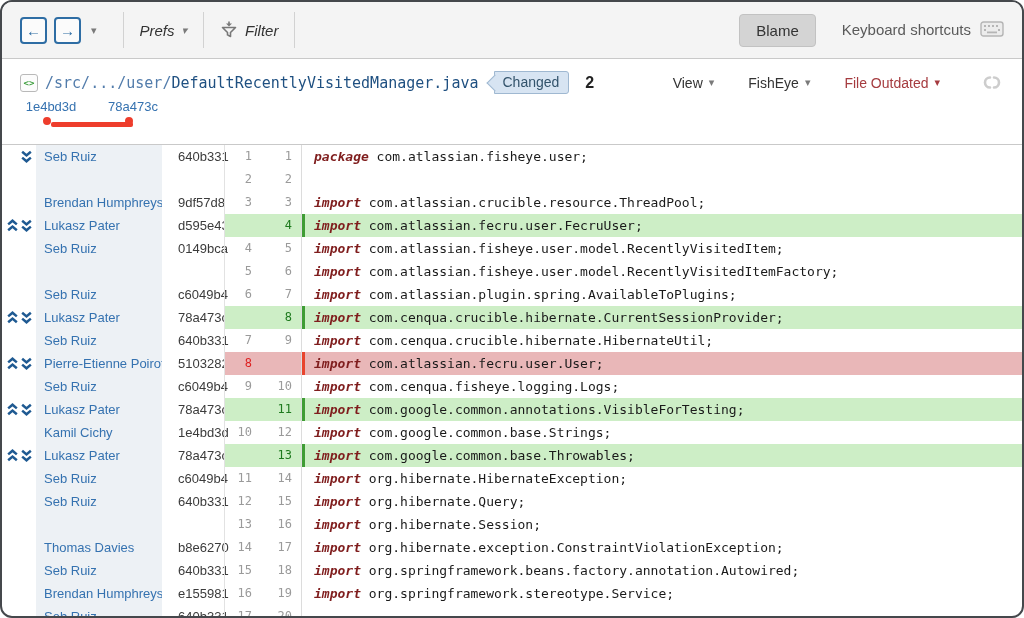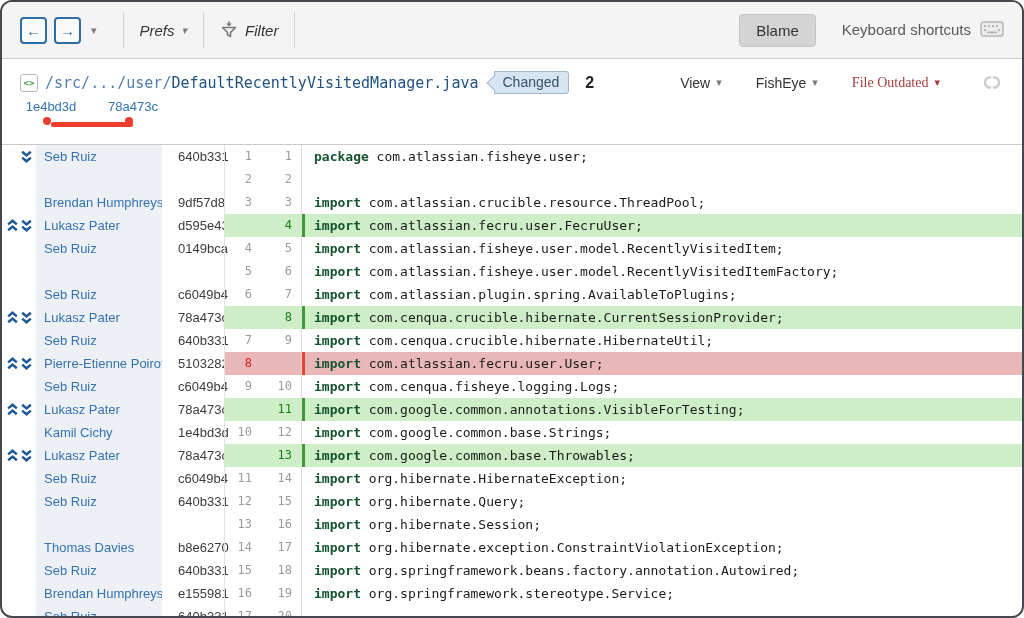--- a/index.html
+++ b/index.html
@@ -44,21 +44,21 @@
   }
   .changed-badge::before {
     content:""; position:absolute; left:-6.5px; top:50%; width:11px; height:11px;
     background:#d7e4f2; border-left:1px solid #9fb8d1; border-bottom:1px solid #9fb8d1;
     transform:translateY(-50%) rotate(45deg);
   }
   .change-count { font-size:16px; font-weight:bold; color:#222; margin-left:16px; }
   .menus { margin-left:auto; display:flex; align-items:center; gap:34px; }
   .menu { font-size:14px; color:#333; cursor:pointer; display:flex; align-items:center; gap:6px; }
   .menu .caret { margin:0; }
-  .menu.outdated { color:#a53b3f;font-family:Liberation Serif, serif; }
+  .menu.outdated { color:#a53b3f; }
   .menu.outdated .caret { color:#a53b3f; }
   .chain { margin-left:6px; cursor:pointer; display:flex; align-items:center; }
   
   .slider { position:relative; height:46px; }
   .rev-label { position:absolute; top:1px; width:70px; text-align:center; color:#3572b0; font-size:13px; cursor:pointer; }
   .rev-line { position:absolute; top:123px; height:5px; background:#ee3d2c; border-radius:2px; }
   .rev-dot {
     position:absolute; width:8px; height:8px; background:#fff;
     border:4px solid #ee3d2c; border-radius:50%; cursor:pointer;
   }
@@ -74,21 +74,21 @@
   }
   .rev-col { width:62px; color:#3b3b3b; font-size:13px; padding-left:16px; cursor:pointer; }
   .nums { display:flex; border-left:1px solid #e2e2e2; border-right:1px solid #dcdcdc; }
   .num { font-family:"DejaVu Sans Mono", monospace; font-size:12px; color:#9a9a9a; text-align:right; }
   .num.old { width:36px; padding-right:9px; }
   .num.new { width:40px; padding-right:9px; }
   .code {
     flex:1; position:relative; font-family:"DejaVu Sans Mono", monospace; font-size:13px;
     color:#1a1a1a; padding-left:12px; white-space:pre; overflow:hidden;
   }
-  .kw { font-weight:bold; color:#14532d; }
+  .kw { font-weight:bold; color:#7f1d1d;font-style:italic; }
   .row.added .nums, .row.added .code { background:#cdeec6; }
   .row.added .code::before { content:""; position:absolute; left:0; top:0; bottom:0; width:3px; background:#3f9c35; }
   .row.added .num.new { color:#1e7a1e; }
   .row.removed .nums, .row.removed .code { background:#e9b7b8; }
   .row.removed .code::before { content:""; position:absolute; left:0; top:0; bottom:0; width:3px; background:#e8442d; }
   .row.removed .num.old { color:#dd2222; }
 </style>
 </head>
 <body>
 

